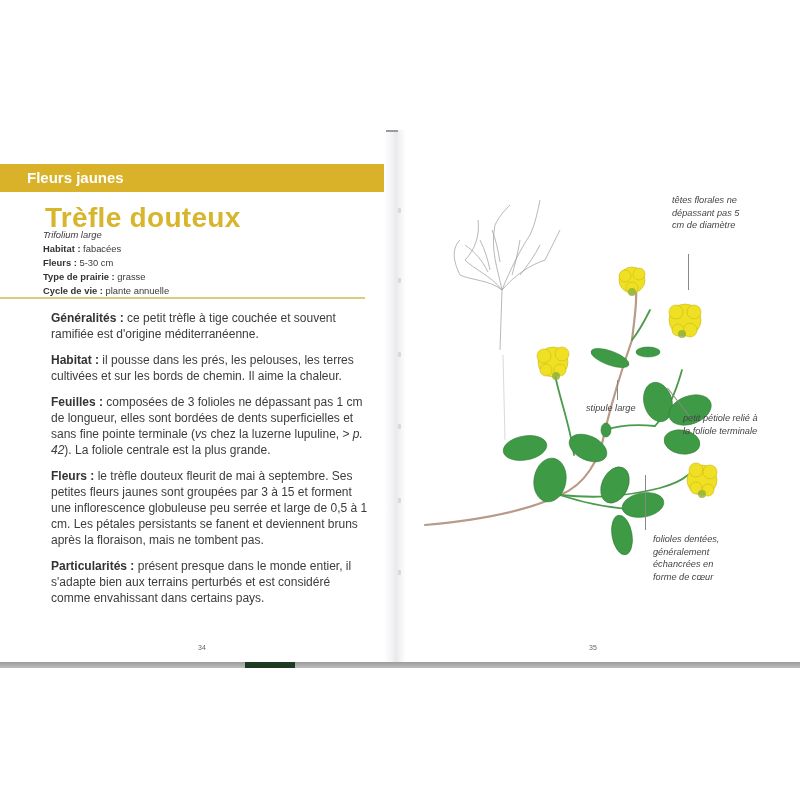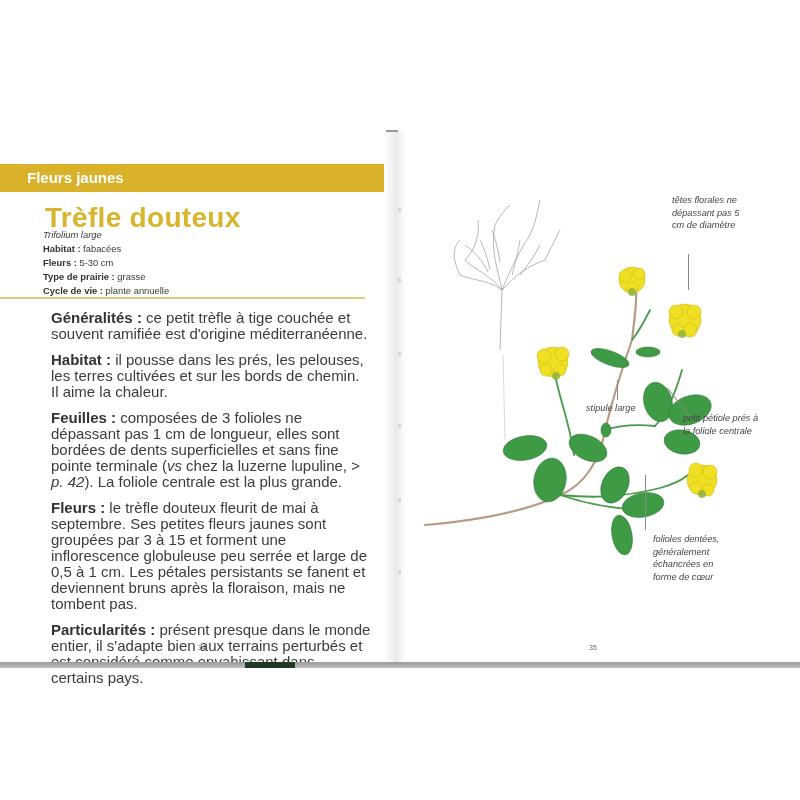--- a/index.html
+++ b/index.html
@@ -33,21 +33,21 @@
   .title {
     position: absolute; left: 45px; top: 72px; font-size: 28px; font-weight: bold; color: #d7b52c;
     letter-spacing: 0.3px;
   }
   .meta { position: absolute; left: 43px; top: 98px; font-size: 9.4px; line-height: 14px; color: #3a3a3a; }
   .meta .latin { font-style: italic; }
   .meta b { font-weight: bold; color: #333; }
   .rule { position: absolute; left: 0; top: 167px; width: 365px; height: 2px; background: #d9cd7e; }
 
   .body-text {
-    position: absolute; left: 51px; top: 180px; width: 320px; font-size: 15px; line-height: 16px; color: #3c3c3c;
+    position: absolute; left: 51px; top: 180px; width: 320px; font-size: 12px; line-height: 16px; color: #3c3c3c;
   }
   .para { margin: 0 0 10px 0; }
   .para b { font-weight: bold; color: #333; }
   .para i { font-style: italic; }
 
   .folio { position: absolute; top: 514px; font-size: 7px; color: #666; }
 
   .illustration { position: absolute; left: 420px; top: 50px; width: 300px; height: 380px; }
   .caption { position: absolute; font-size: 9.2px; line-height: 12.5px; font-style: italic; color: #444; }
   .leader { position: absolute; background: #888; }
@@ -182,15 +182,15 @@
     </g>
   </svg>
 
   <div class="leader" style="left:688px; top:124px; width:1px; height:36px;"></div>
   <div class="leader" style="left:617px; top:250px; width:1px; height:20px;"></div>
   <div class="leader" style="left:667px; top:258px; width:1px; height:38px; transform:rotate(-38deg); transform-origin:top;"></div>
   <div class="leader" style="left:645px; top:345px; width:1px; height:55px;"></div>
 
   <div class="caption" style="left:672px; top:64px; width:70px;">têtes florales ne dépassant pas 5 cm de diamètre</div>
   <div class="caption" style="left:586px; top:272px;">stipule large</div>
-  <div class="caption" style="left:683px; top:282px; width:80px;">petit pétiole prés à la foliole centrale</div>
+  <div class="caption" style="left:683px; top:282px; width:80px;">petit pétiole relié à la foliole terminale</div>
   <div class="caption" style="left:641px; top:403px; width:70px;margin-left:12px;">folioles dentées, généralement échancrées en forme de cœur</div>
 </div>
 
 </body></html>

